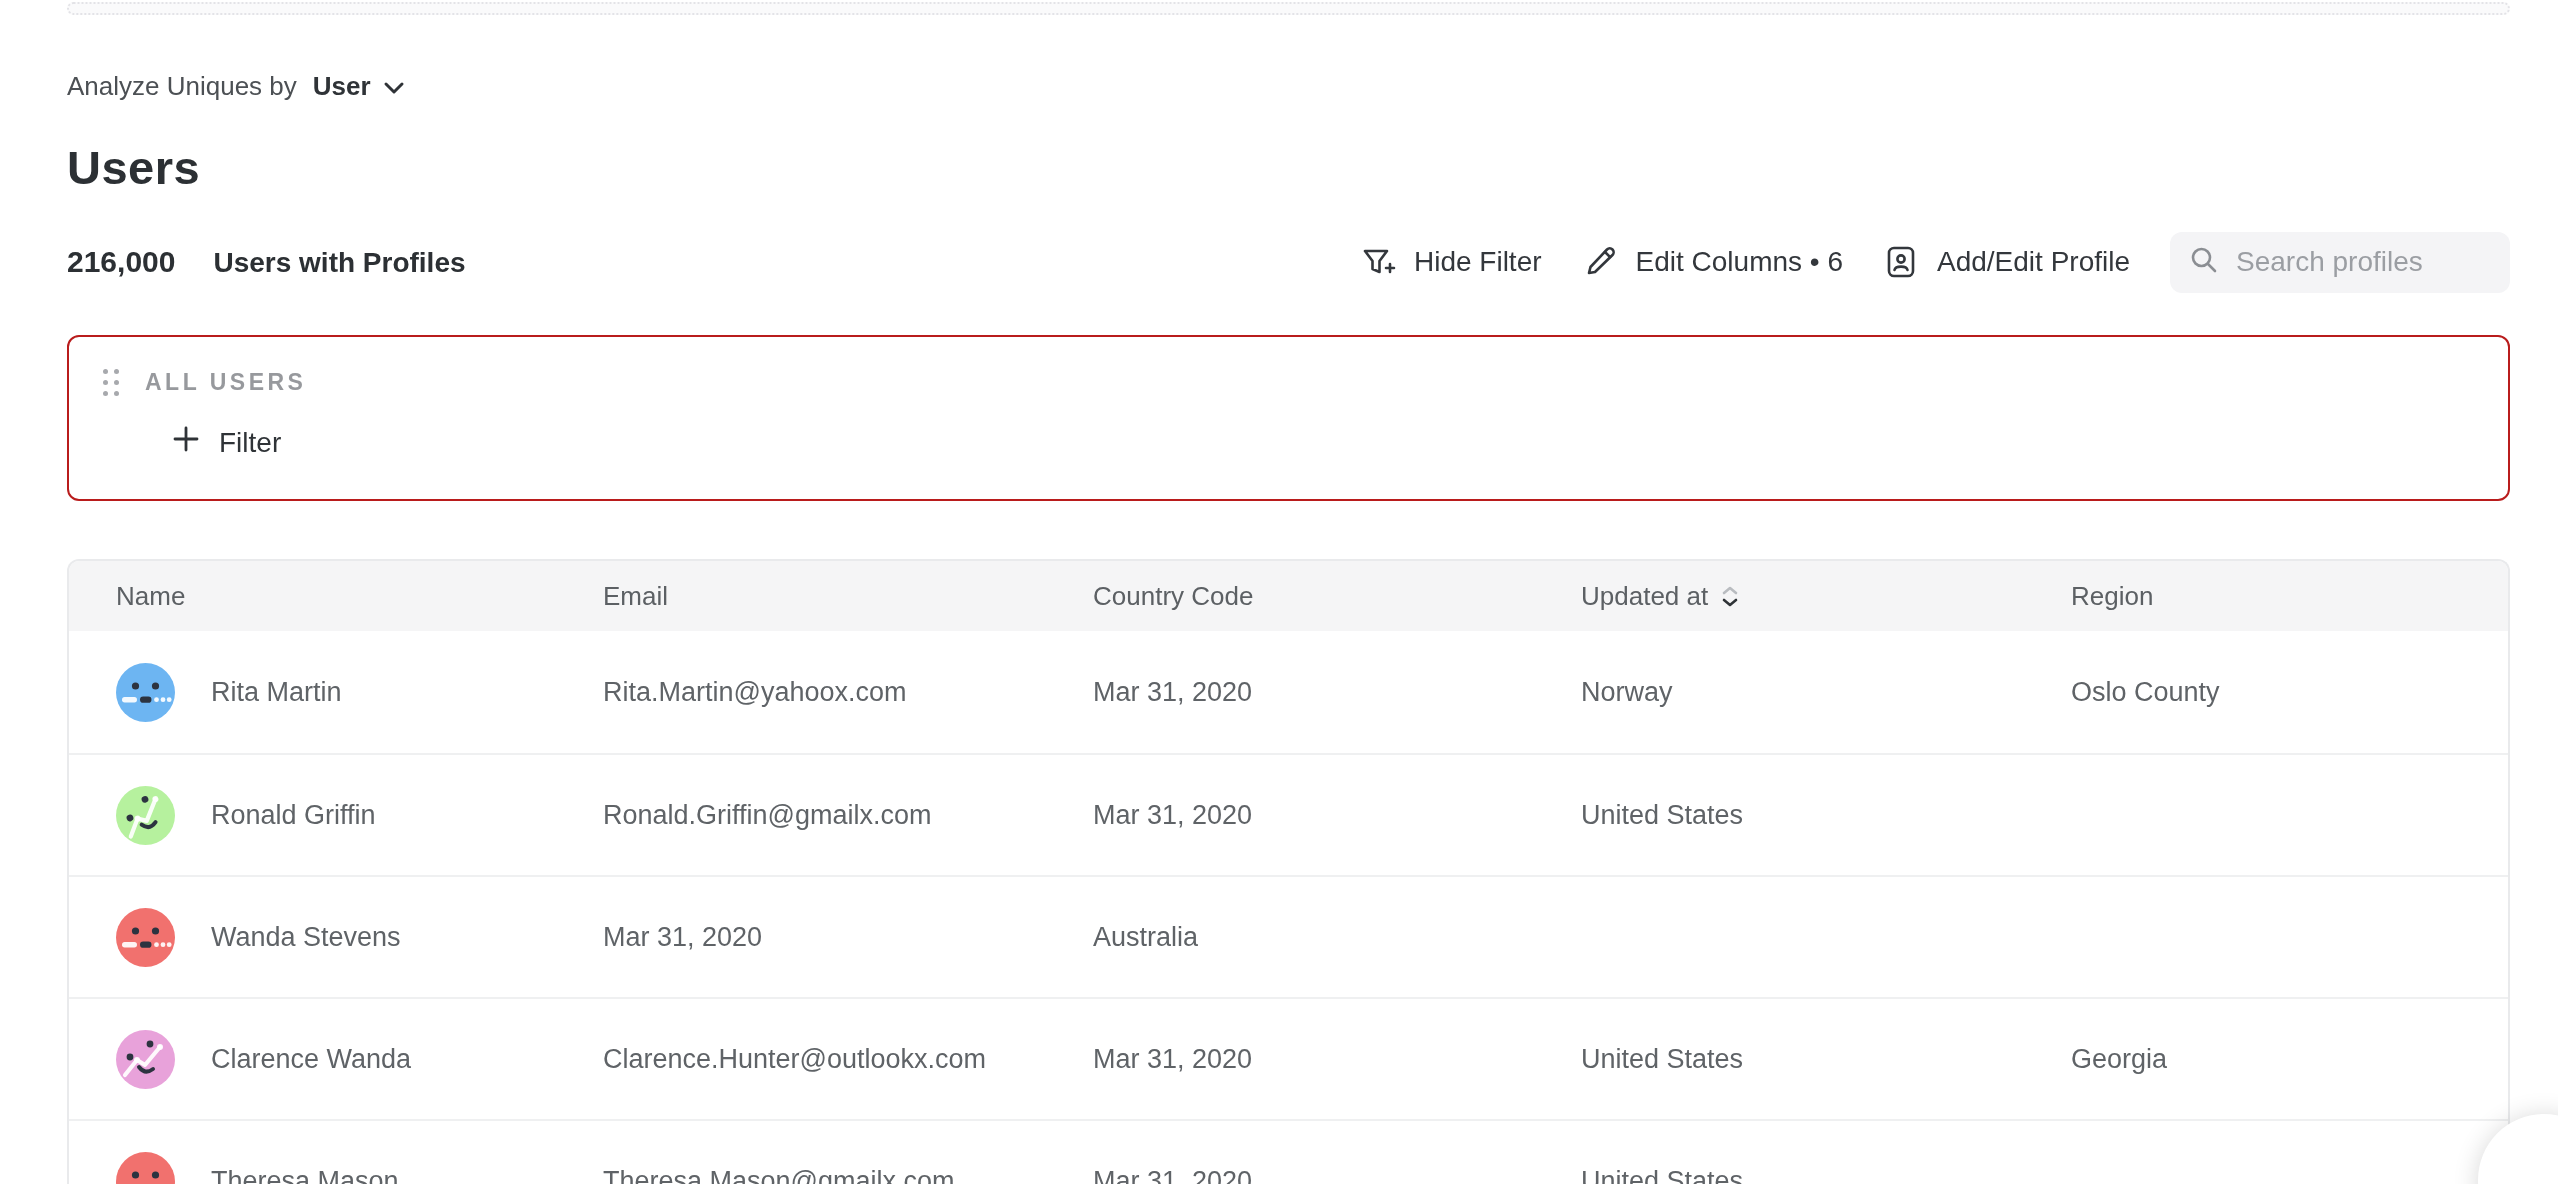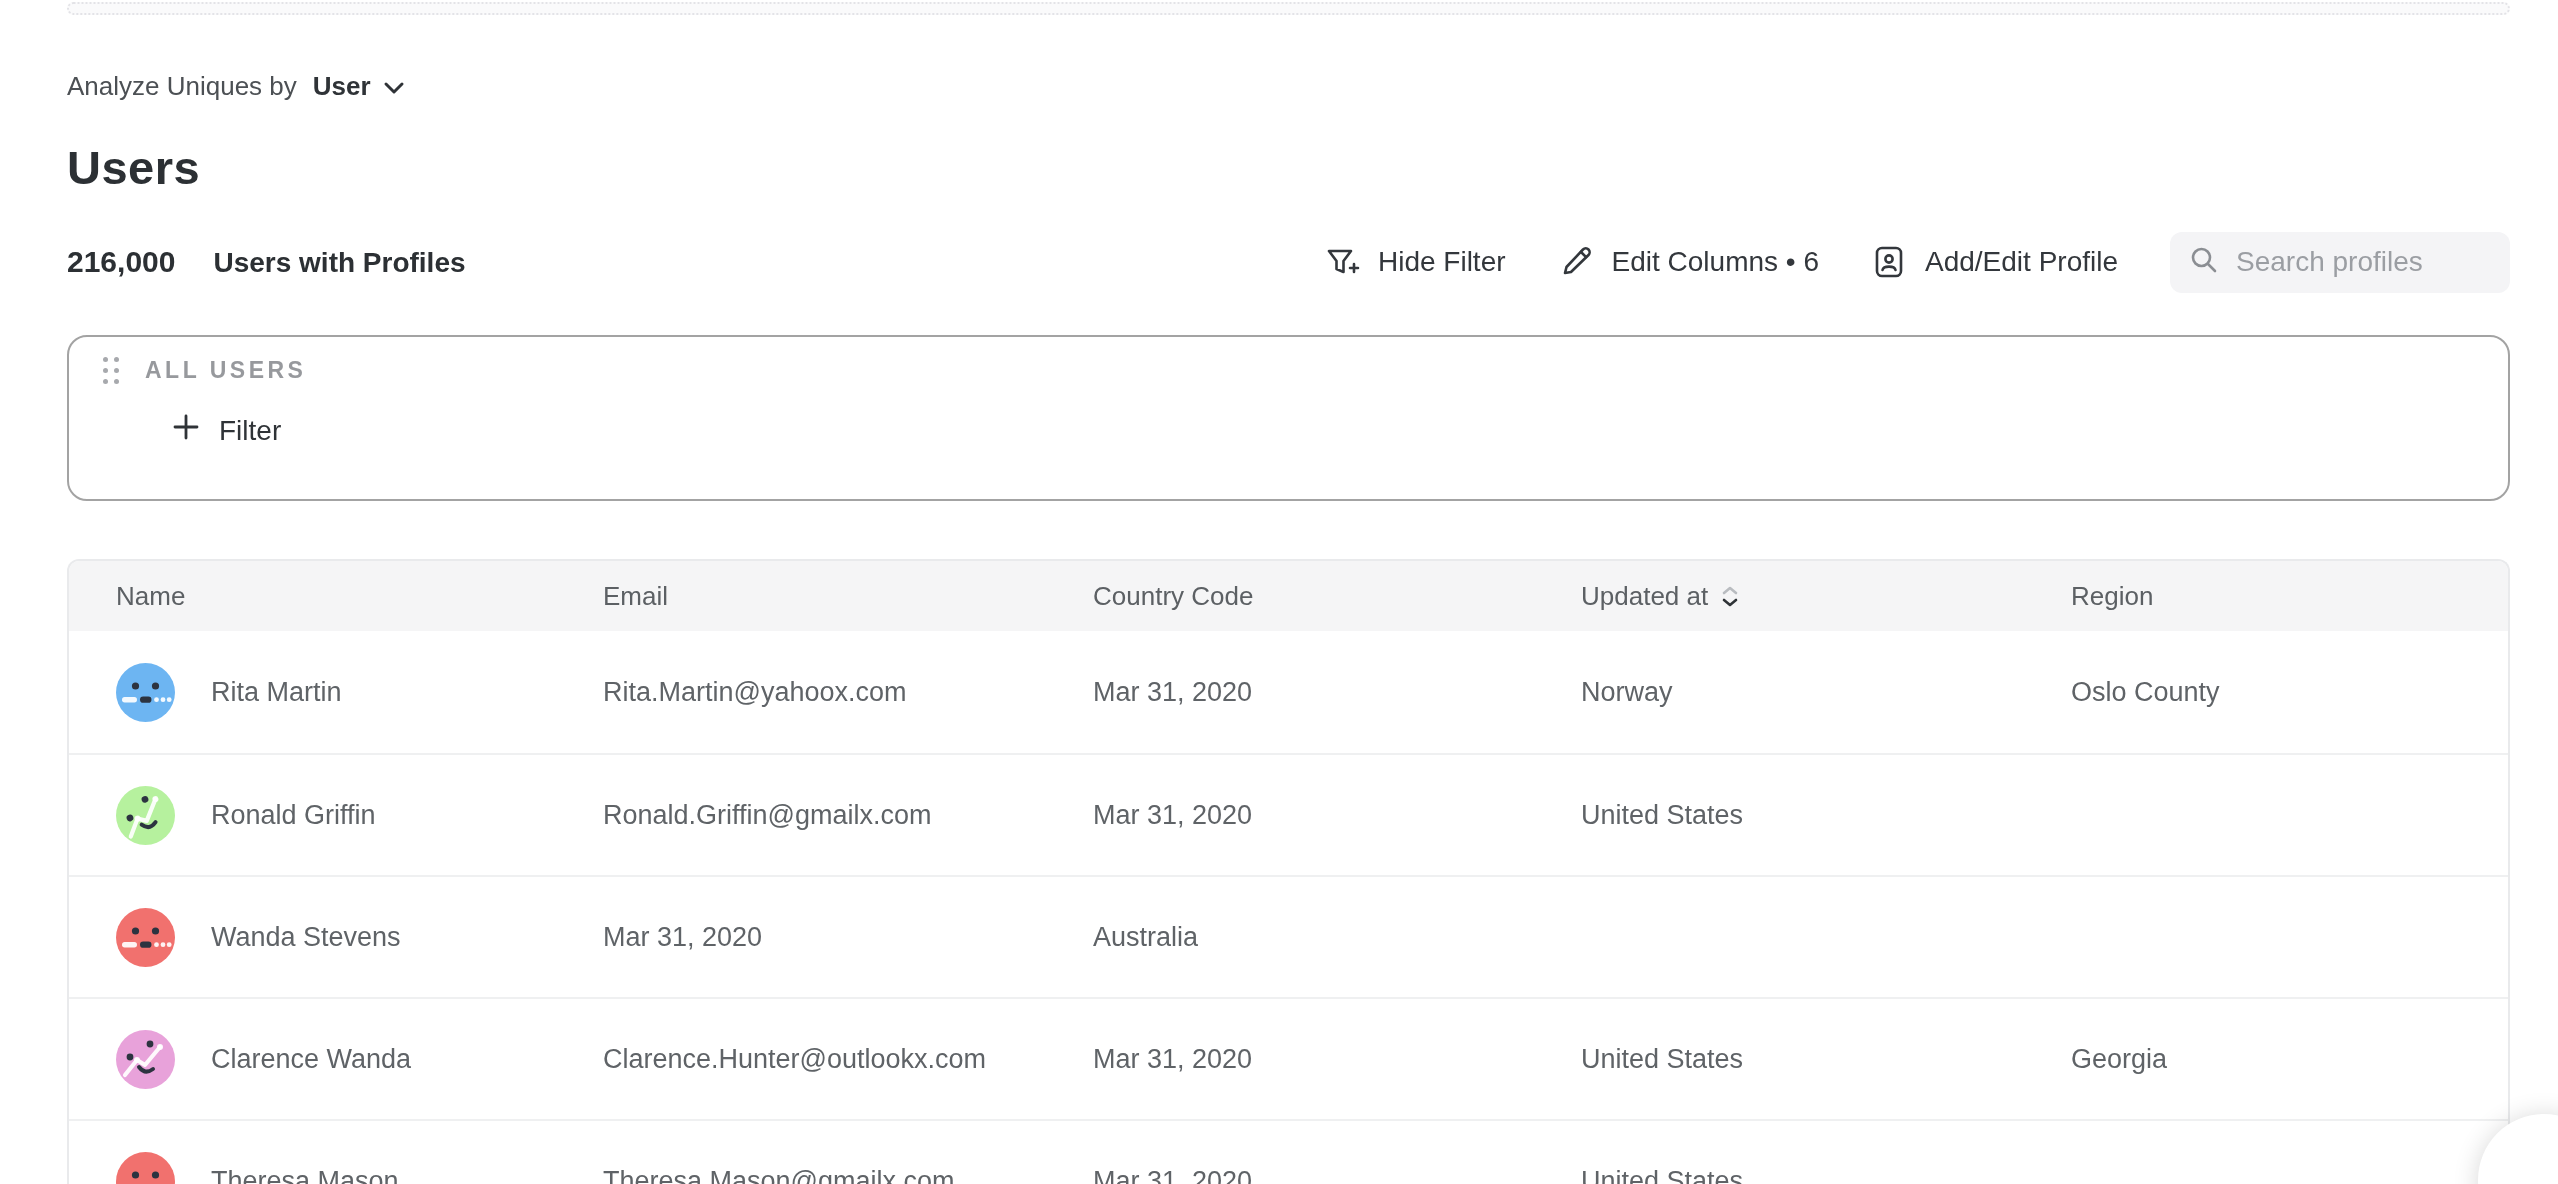--- a/index.html
+++ b/index.html
@@ -42,21 +42,21 @@
   
   .stats-row {
     margin-top: 36px;
     display: flex; align-items: center; justify-content: space-between;
     height: 62px;
   }
   .stats-left { display: flex; align-items: baseline; gap: 38px; }
   .count { font-size: 30px; font-weight: 700; color: #2c3034; }
   .count-label { font-size: 28px; font-weight: 700; color: #2c3034; }
 
-  .toolbar { display: flex; align-items: center; gap: 52px; }
+  .toolbar { display: flex; align-items: center; gap: 40px; }
   .tool-btn {
     display: flex; align-items: center; gap: 18px;
     background: none; border: none; cursor: pointer;
     font-family: inherit; font-size: 28px; font-weight: 500; color: #33373c;
   }
   .tool-btn svg { display: block; }
 
   .search-box {
     display: flex; align-items: center; gap: 16px;
     width: 340px; height: 61px;
@@ -66,23 +66,23 @@
   .search-box input {
     border: none; outline: none; background: transparent;
     font-family: inherit; font-size: 28px; color: #33373c; width: 100%;
   }
   .search-box input::placeholder { color: #9b9ea3; }
 
   
   .filter-card {
     margin-top: 42px;
     height: 166px;
-    border: 2px solid #a3a3a3;
-    border-radius: 20px;
-    padding: 20px 0 0 34px;
+    border: 2px solid #b91c1c;
+    border-radius: 12px;
+    padding: 32px 0 0 34px;
   }
   .filter-card-head { display: flex; align-items: center; gap: 26px; }
   .drag-handle {
     display: grid; grid-template-columns: repeat(2, 5px);
     grid-auto-rows: 5px; gap: 6px; cursor: grab;
   }
   .drag-handle i { background: #a7a9ad; border-radius: 50%; }
   .group-label {
     font-size: 23px; font-weight: 600; letter-spacing: 3.5px; color: #97999d;
   }

